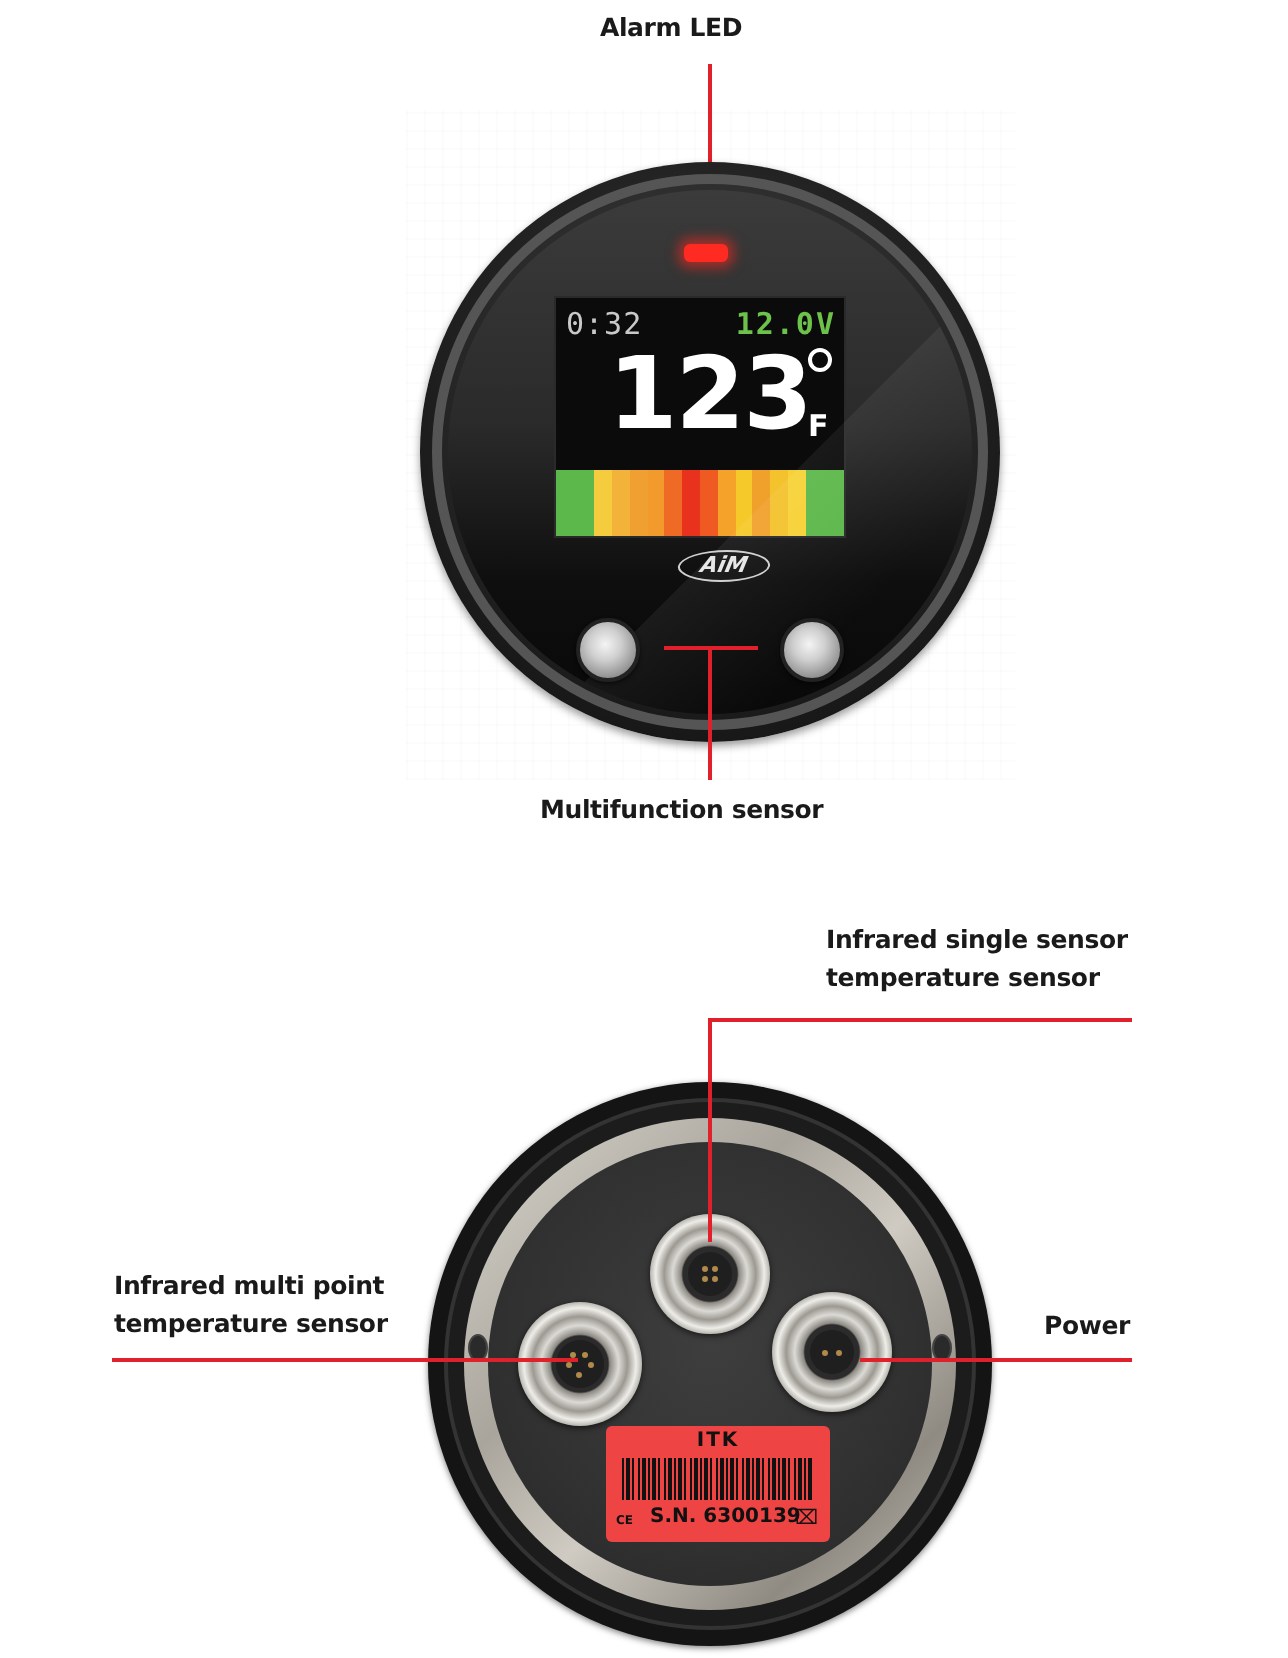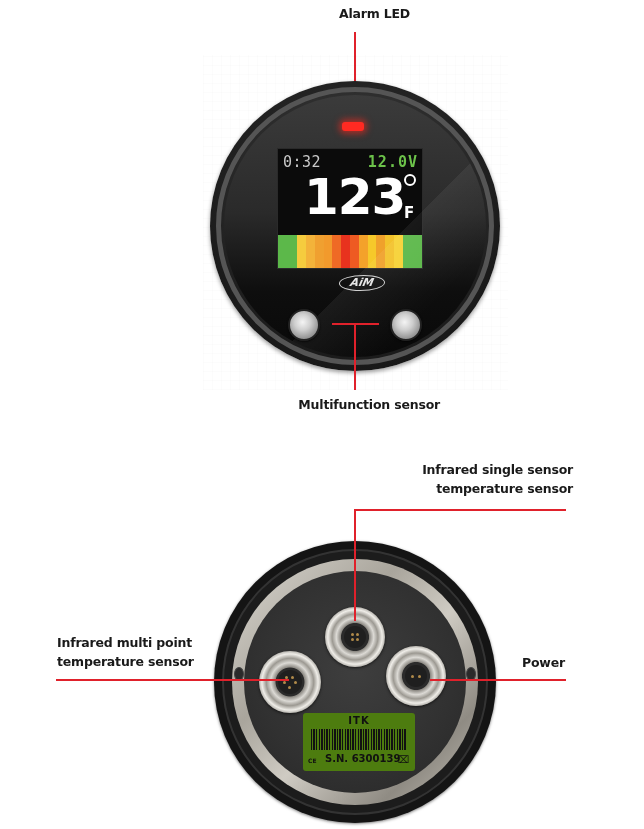--- a/index.html
+++ b/index.html
@@ -9,21 +9,21 @@
   .label {
     position: absolute;
     font-family: "DejaVu Sans", sans-serif;
     font-weight: bold;
     font-size: 12.5px;
     color: #1a1a1a;
     line-height: 18px;
     letter-spacing: -0.2px;
     white-space: nowrap;
   }
-  .label.center { text-align: right; }
+  .label.center { text-align: left; }
 
   .rline { position: absolute; background: #e0212b; }
 
   
   .bg-grid {
     position: absolute; left: 203px; top: 55px; width: 305px; height: 335px;
     background:
       repeating-linear-gradient(90deg, rgba(0,0,0,0.012) 0 1px, transparent 1px 9px),
       repeating-linear-gradient(0deg, rgba(0,0,0,0.012) 0 1px, transparent 1px 9px);
   }
@@ -133,21 +133,21 @@
   }
   .connector .hole {
     position: absolute; left: 19px; top: 19px; width: 22px; height: 22px; border-radius: 50%;
     background: #1f1f1f;
   }
   .pin {
     position: absolute; width: 3px; height: 3px; border-radius: 50%; background: #b08a4a;
   }
   .sticker {
     position: absolute; left: 303px; top: 713px; width: 112px; height: 58px;
-    background: #4d7c0f; border-radius: 3px;
+    background: #ef4444; border-radius: 3px;
     font-family: "DejaVu Sans", sans-serif;
   }
   .sticker-model {
     position: absolute; left: 0; right: 0; top: 2px; text-align: center;
     font-size: 10px; font-weight: bold; color: #111; letter-spacing: 1px;
   }
   .barcode {
     position: absolute; left: 8px; right: 8px; top: 16px; height: 21px;
     background: repeating-linear-gradient(90deg,
       #111 0 1px, transparent 1px 2px, #111 2px 4px, transparent 4px 5px,

